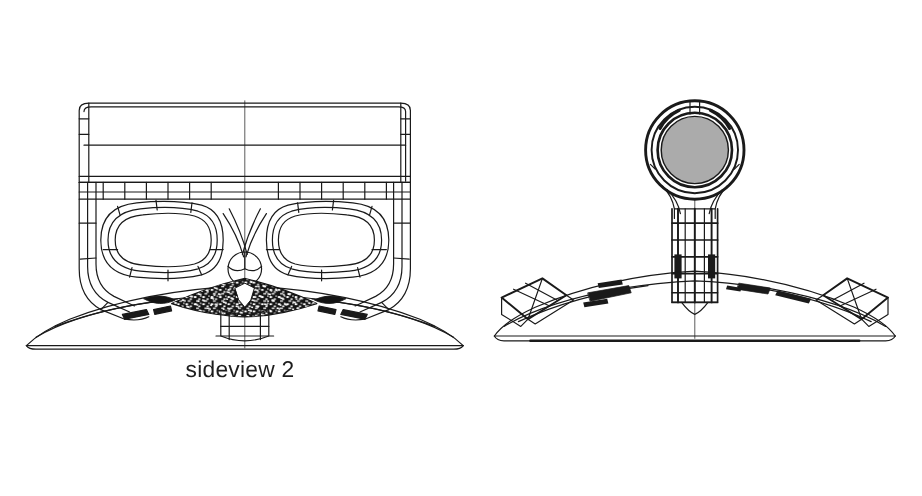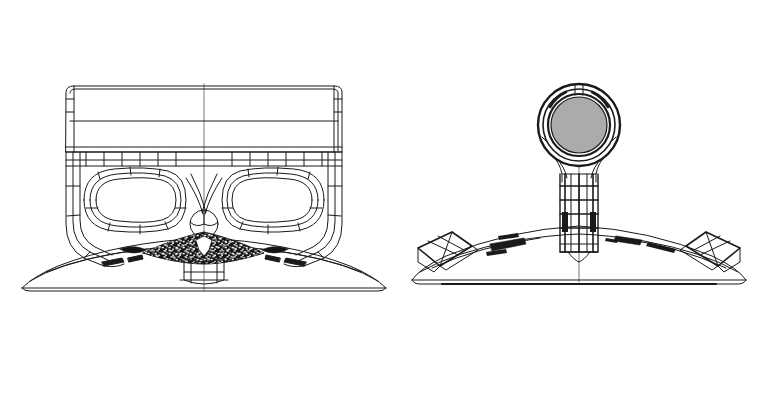--- a/index.html
+++ b/index.html
@@ -204,20 +204,21 @@
           <path d="M184 258 L184 280 Q204 288 224 280 L224 258"></path>
           <path d="M184 258 Q204 266 224 258"></path>
           <line x1="191" y1="261" x2="191" y2="283"></line>
           <line x1="217" y1="261" x2="217" y2="283"></line>
           <line x1="184" y1="272" x2="224" y2="272"></line>
           <path d="M180 280 L228 280"></path>
         </g>
 
       </g>
     </svg>
+    <div class="caption" id="caption-left">sideview 2</div>
   </div>
 
   <div class="view" id="view-right">
     <svg width="378" height="300" viewBox="0 0 378 300">
       <g fill="none" stroke="#1a1a1a" stroke-width="1" stroke-linejoin="round" stroke-linecap="round">
 
         <line x1="189" y1="86" x2="189" y2="282" stroke="#555" stroke-width="0.8"></line>
 
         <g>
           <circle cx="189" cy="125" r="41" fill="#ffffff" stroke="#1a1a1a" stroke-width="2.4"></circle>

